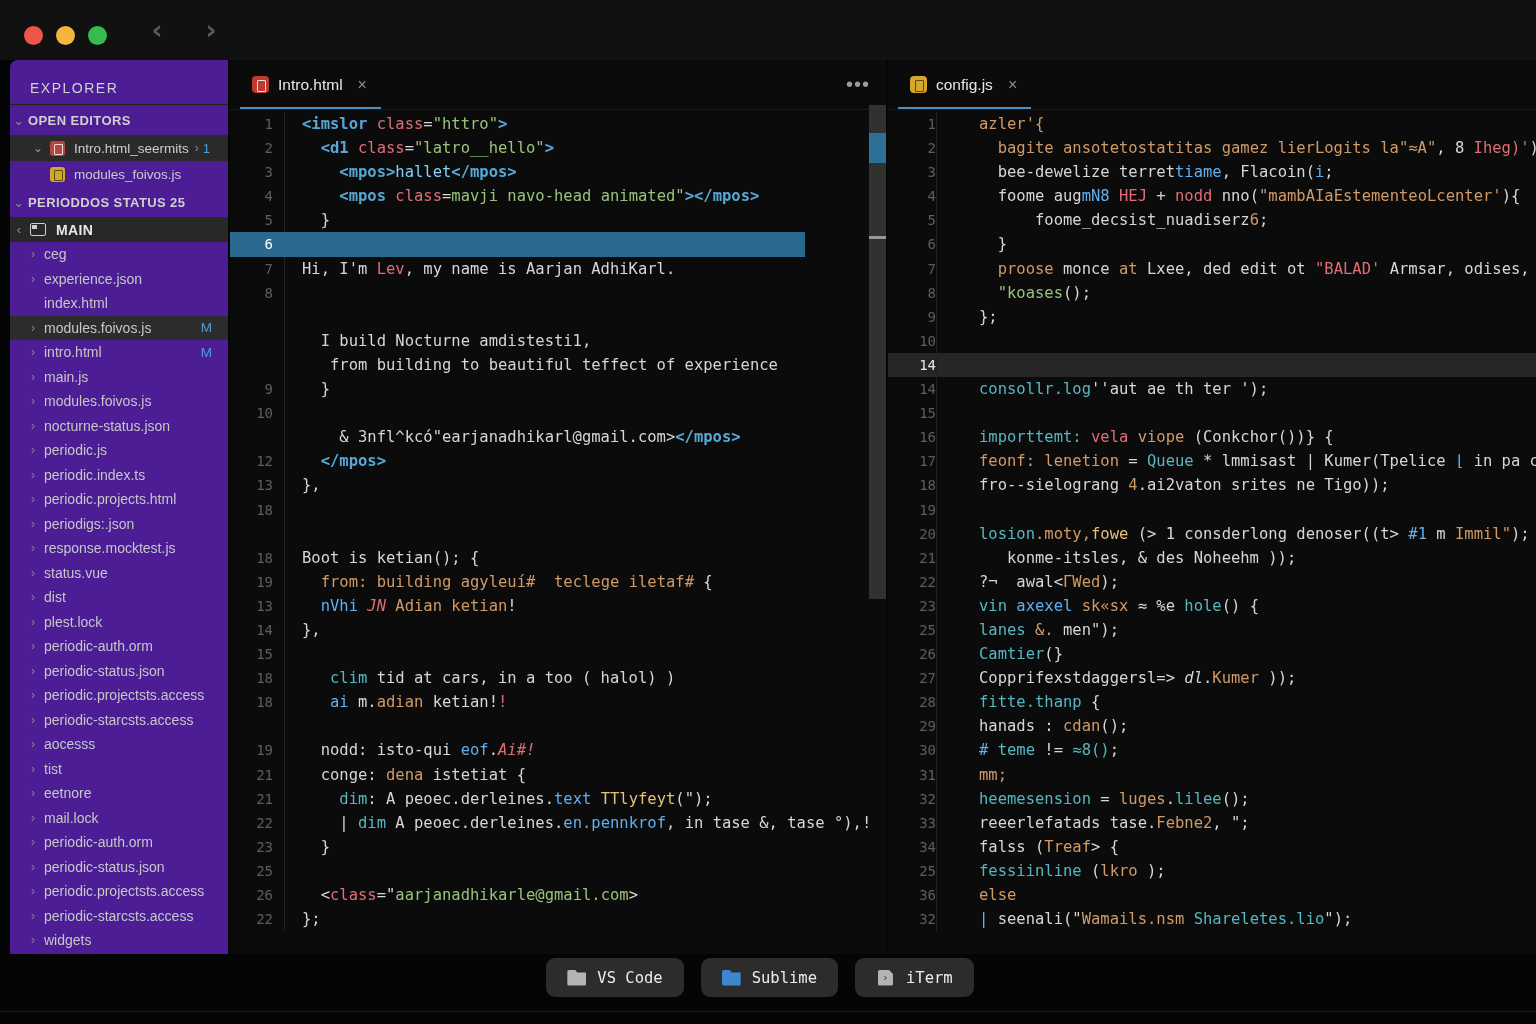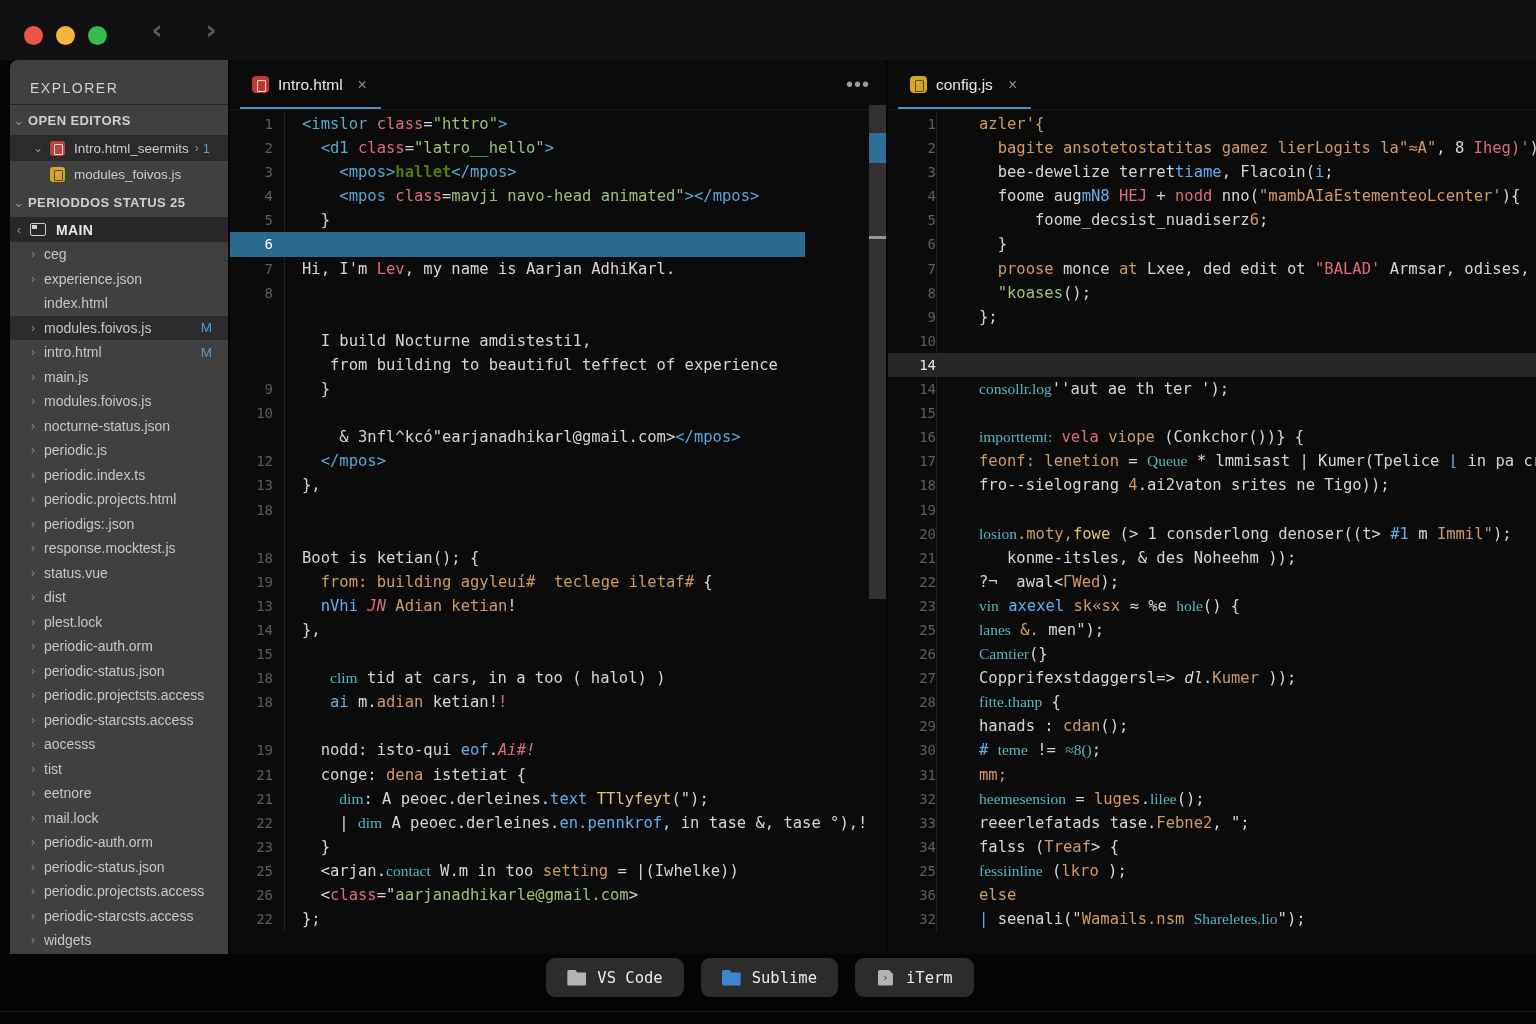--- a/index.html
+++ b/index.html
@@ -11,21 +11,21 @@
   .titlebar { position:absolute; top:0; left:0; width:100%; height:60px; background:#111111; }
   .lights { position:absolute; top:26px; left:24px; display:flex; gap:13px; }
   .light { width:19px; height:19px; border-radius:50%; }
   .navarrows { position:absolute; top:14px; left:144px; display:flex; gap:28px; }
   .nav-btn { color:#5a5a5a; font-size:27px; line-height:32px; width:26px; text-align:center; font-weight:bold; font-family:"DejaVu Sans", sans-serif; }
 
   
   .app { position:absolute; top:60px; left:0; width:1536px; height:894px; }
 
   
-  .sidebar { position:absolute; left:10px; top:0; width:218px; height:894px; background:#404040; border-top-left-radius:8px; color:#c9c9c9; overflow:hidden; }
+  .sidebar { position:absolute; left:10px; top:0; width:218px; height:894px; background:#4c1d95; border-top-left-radius:8px; color:#c9c9c9; overflow:hidden; }
   .sb-header { height:45px; padding:20px 0 0 20px; font-size:14px; letter-spacing:1.5px; color:#d2d2d2; border-bottom:1px solid #232323; }
   .sb-row { display:flex; align-items:center; height:30px; font-size:13px; font-weight:bold; color:#d0d0d0; letter-spacing:.4px; }
   .sb-row .chev { width:18px; text-align:center; color:#8f8f8f; font-weight:normal; font-size:13px; }
   .oe-item { display:flex; align-items:center; height:26px; font-size:13.5px; font-weight:normal; color:#cccccc; padding-left:18px; }
   .oe-item.sel { background:#2a2a2a; }
   .oe-item .chev { width:20px; color:#9a9a9a; font-size:12px; text-align:center; }
   .oe-item .spacer { width:20px; }
   .fileicon { width:15px; height:15px; border-radius:3px; margin:0 9px 0 2px; position:relative; flex:none; }
   .fi-red { background:#b8453a; }
   .fi-red::after { content:""; position:absolute; left:4px; top:3px; width:7px; height:9px; border:1.5px solid #f0d9d4; border-radius:1px; }
@@ -66,31 +66,31 @@
   .pane-right .gut { width:48px; padding-right:0; margin-right:30px; border-right:none; }
   .pane-left .code { padding-left:17px; }
   .pane-right .code { padding-left:12px; border-left:1px solid #222; margin-left:-30px; padding-left:42px; }
   .crow.hl-blue { background:#2b6a8f; width:575px; }
   .crow.hl-blue .gut { color:#fff; border-right-color:transparent; }
   .crow.hl-gray { background:#262626; }
   .crow.hl-gray .gut { color:#e8e8e8; }
 
   
   .c-w    { color:#d6d6d6; }
-  .c-tag  { color:#56a8d6; }
+  .c-tag  { color:#56a8d6;font-weight:bold; }
   .c-attr { color:#de6d77; }
   .c-str  { color:#98c379; }
   .c-org  { color:#d19a66; }
-  .c-teal { color:#56b6c2;font-family:Liberation Serif, serif; }
+  .c-teal { color:#56b6c2; }
   .c-yel  { color:#e5c07b; }
   .c-red  { color:#e06c75; }
   .c-blu  { color:#61afef; }
   .c-ired { color:#e06c75; font-style:italic; }
   .c-iw   { color:#d6d6d6; font-style:italic; }
-  .c-wb   { color:#4d7c0f; font-weight:bold; }
+  .c-wb   { color:#7dd3fc; font-weight:normal; }
 
   
   .scrollstrip { position:absolute; top:45px; right:0; width:17px; height:494px; background:#313131; }
   .ss-blue { position:absolute; top:28px; left:0; width:100%; height:30px; background:#2e7096; }
   .ss-mark { position:absolute; top:131px; left:0; width:100%; height:3px; background:#989898; }
 
   
   .dock { position:absolute; top:958px; left:0; width:100%; display:flex; justify-content:center; gap:17px; transform:translateX(-8px); }
   .dock-btn { display:flex; align-items:center; gap:11px; height:39px; padding:0 21px; background:#2c2c2c; border-radius:9px; color:#ececec; font-family:"DejaVu Sans Mono", monospace; font-size:15.5px; border:none; }
   .dicon { width:19px; height:16px; position:relative; flex:none; }
@@ -311,21 +311,21 @@
           <div class="crow"><span class="gut">14</span><span class="code"><span class="c-w">},</span></span></div>
           <div class="crow"><span class="gut">15</span><span class="code"></span></div>
           <div class="crow"><span class="gut">18</span><span class="code"><span class="c-w">   </span><span class="c-teal">clim</span><span class="c-w"> tid at cars, in a too ( halol) )</span></span></div>
           <div class="crow"><span class="gut">18</span><span class="code"><span class="c-w">   </span><span class="c-blu">ai</span><span class="c-w"> m.</span><span class="c-org">adian</span><span class="c-w"> ketian!</span><span class="c-red">!</span></span></div>
           <div class="crow"><span class="gut"></span><span class="code"></span></div>
           <div class="crow"><span class="gut">19</span><span class="code"><span class="c-w">  nodd: isto-qui </span><span class="c-blu">eof</span><span class="c-w">.</span><span class="c-ired">Ai#!</span></span></div>
           <div class="crow"><span class="gut">21</span><span class="code"><span class="c-w">  conge: </span><span class="c-org">dena</span><span class="c-w"> istetiat {</span></span></div>
           <div class="crow"><span class="gut">21</span><span class="code"><span class="c-w">    </span><span class="c-teal">dim</span><span class="c-w">: A peoec.derleines.</span><span class="c-blu">text</span><span class="c-w"> </span><span class="c-yel">TTlyfeyt</span><span class="c-w">(");</span></span></div>
           <div class="crow"><span class="gut">22</span><span class="code"><span class="c-w">    | </span><span class="c-teal">dim</span><span class="c-w"> A peoec.derleines.</span><span class="c-blu">en.pennkrof</span><span class="c-w">, in tase &amp;, tase °),!</span></span></div>
           <div class="crow"><span class="gut">23</span><span class="code"><span class="c-w">  }</span></span></div>
-          <div class="crow"><span class="gut">25</span><span class="code"><span class="c-w">  &lt;arjan.</span><span class="c-teal">contact</span><span class="c-w"> W.m in too </span><span class="c-org">setting</span><span class="c-w"> = |(Iwhelke))</span></span></div>
+          <div class="crow"><span class="gut">25</span></div>
           <div class="crow"><span class="gut">26</span><span class="code"><span class="c-w">  &lt;</span><span class="c-attr">class</span><span class="c-w">="</span><span class="c-str">aarjanadhikarle@gmail.com</span><span class="c-w">&gt;</span></span></div>
           <div class="crow"><span class="gut">22</span><span class="code"><span class="c-w">};</span></span></div>
         </div>
       <div class="scrollstrip">
         <div class="ss-blue"></div>
         <div class="ss-mark"></div>
       </div>
     </section>
 
     <section class="pane pane-right">

